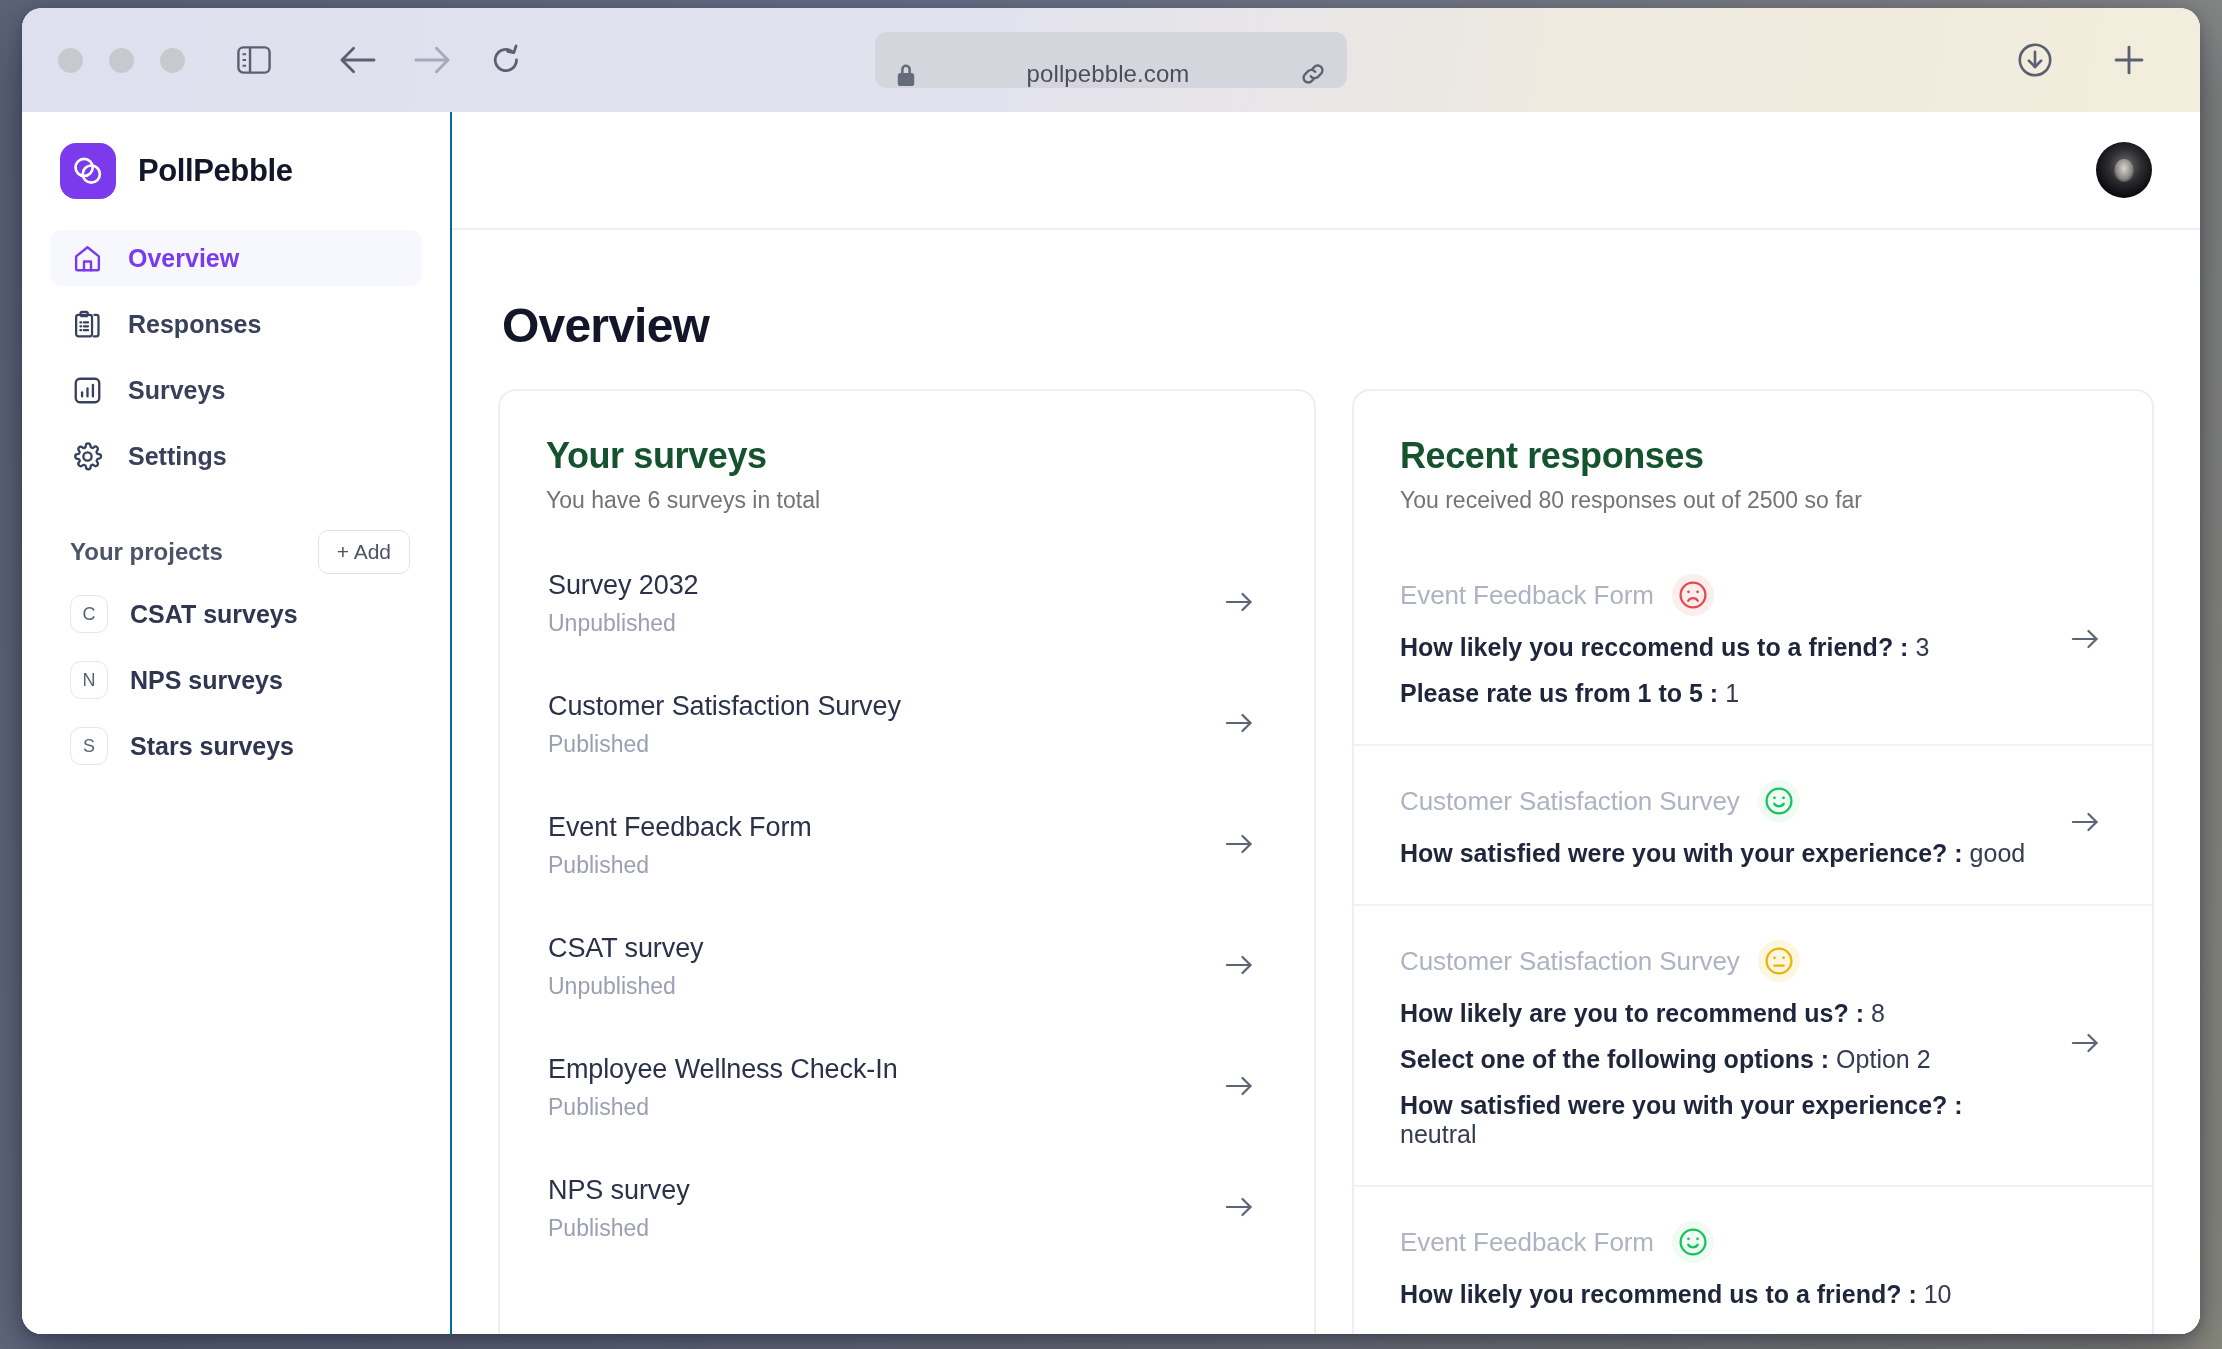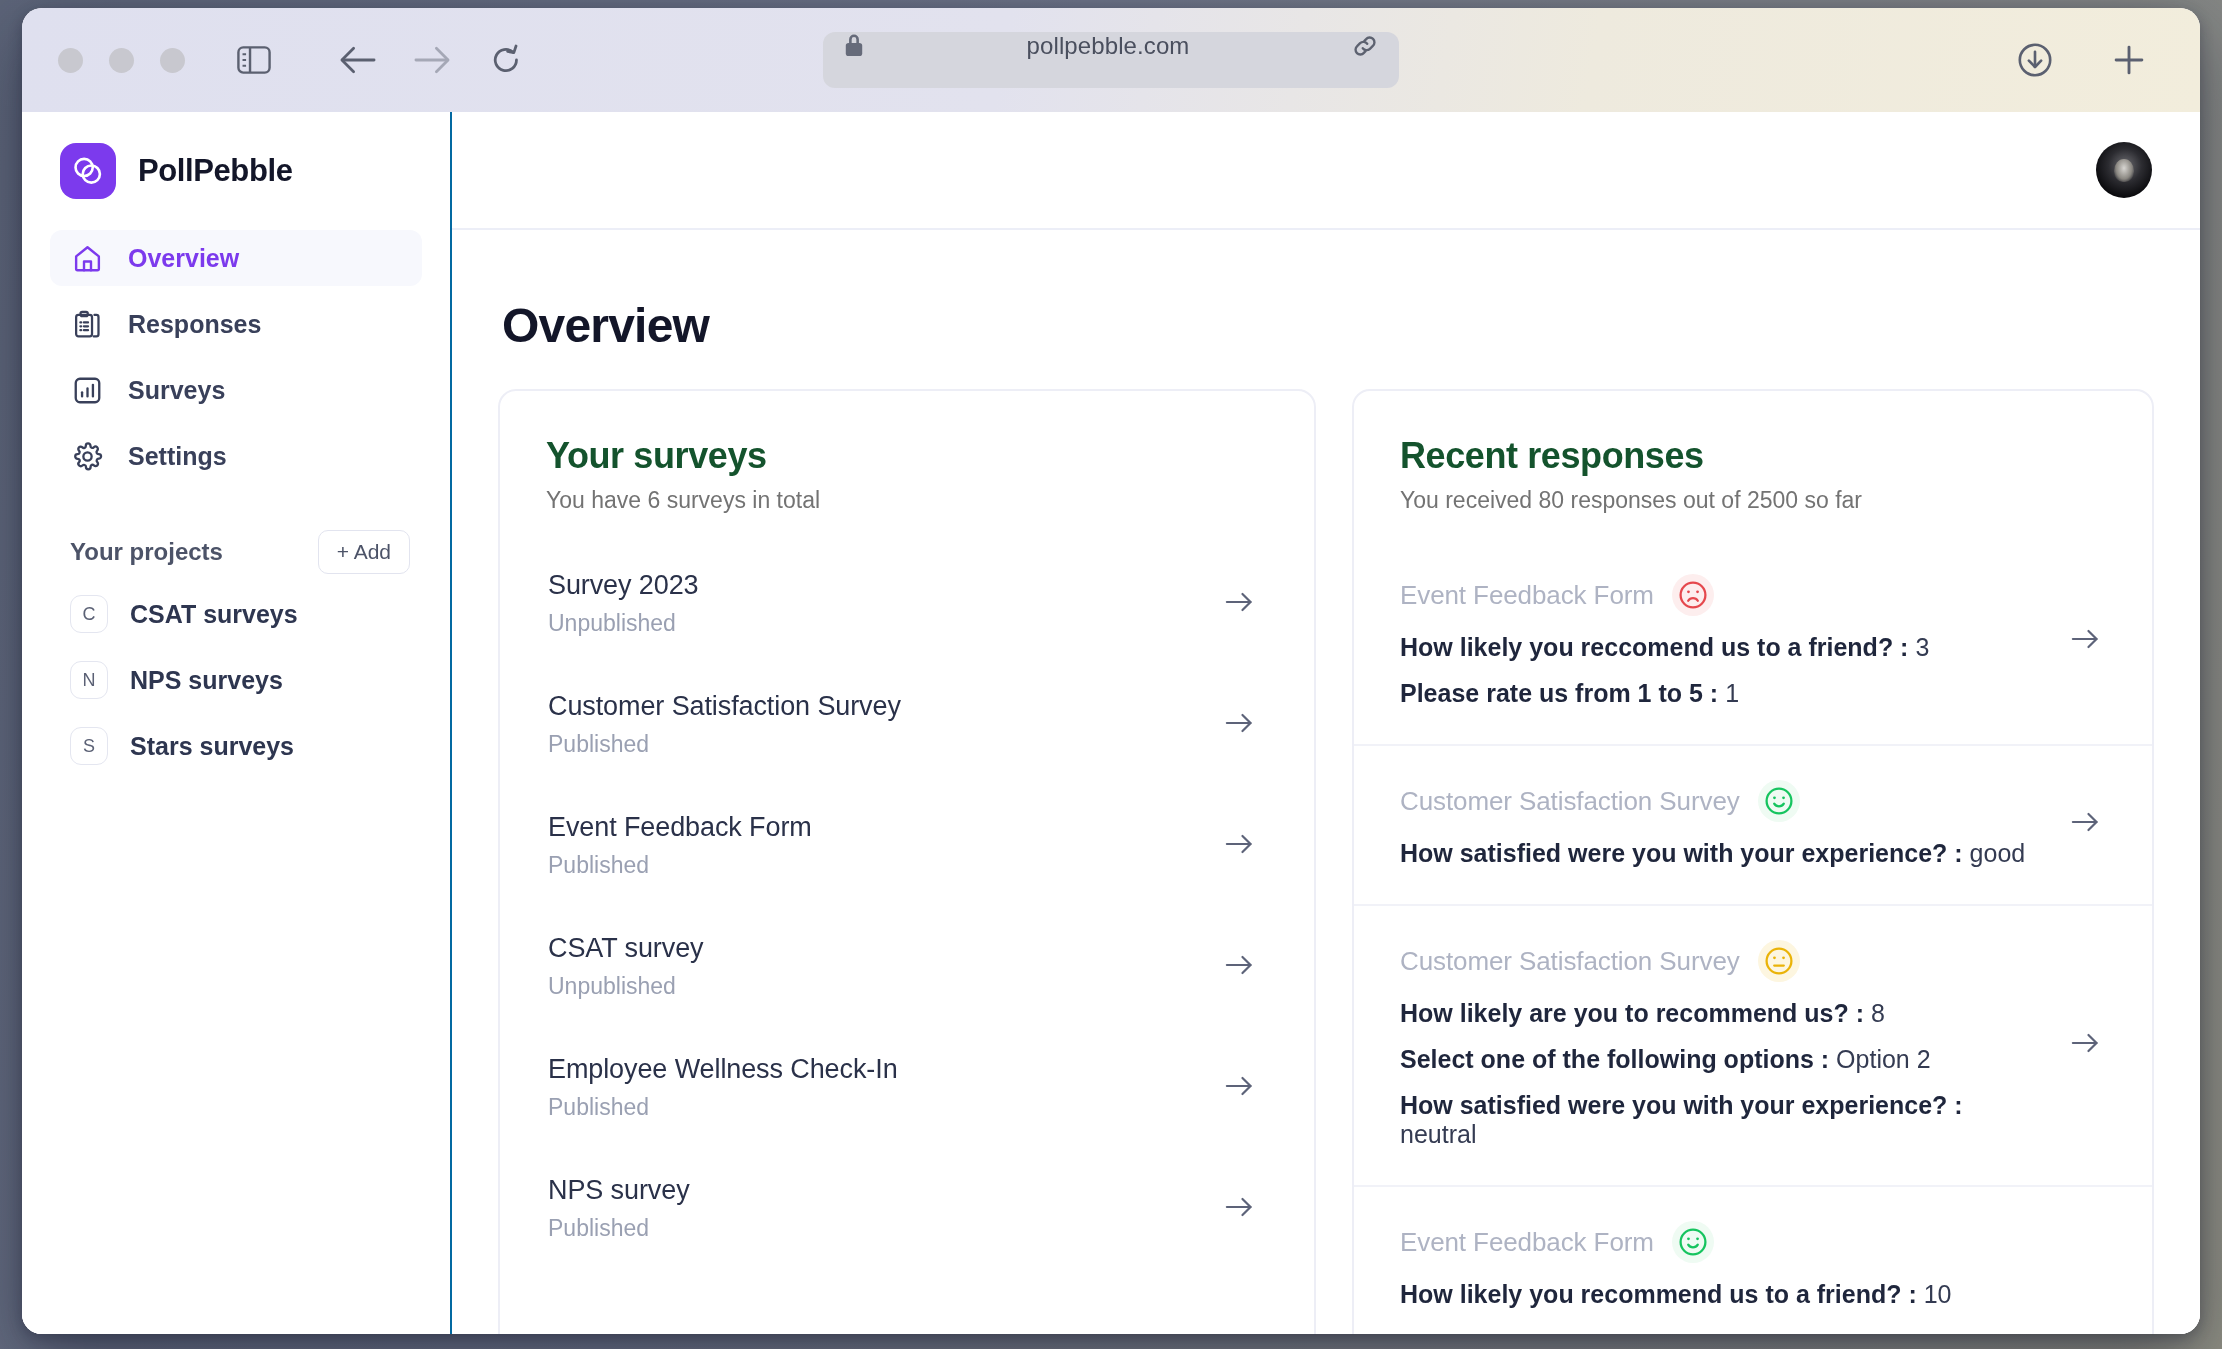--- a/index.html
+++ b/index.html
@@ -44,24 +44,24 @@
     color: #5b6070;
   }
   #sidebar-toggle-btn { margin-left: 42px; }
   #nav-back-btn { margin-left: 50px; }
   #nav-forward-btn { margin-left: 20px; color: #a5a8b6; }
   #reload-btn { margin-left: 20px; }
 
   
   #url-bar {
     position: absolute; left: 50%; transform: translateX(-50%);
-    width: 576px; height: 56px;
+    width: 472px; height: 56px;
     background: #d5d6dd;
     border-radius: 12px;
-    display: flex; align-items: flex-start; padding: 0 20px;
+    display: flex; align-items: flex-end; padding: 0 20px;
   }
   #url-text {
     flex: 1; text-align: center;
     font-size: 24px; color: #4a4f5e;
     letter-spacing: .1px;
   }
   #toolbar-right {
     position: absolute; right: 44px;
     display: flex; align-items: center; gap: 40px;
   }
@@ -357,21 +357,21 @@
           <h1 id="page-title">Overview</h1>
 
           <div id="cards-row">
 
             <section class="card" id="surveys-card">
               <h2 class="card-title">Your surveys</h2>
               <p class="card-subtitle">You have 6 surveys in total</p>
               <div id="survey-list">
                   <div class="survey-row">
                     <div>
-                      <div class="survey-name">Survey 2023</div>
+                      <div class="survey-name">Survey 2032</div>
                       <div class="survey-status">Unpublished</div>
                     </div>
                     <span class="row-arrow"><svg width="30" height="24" viewBox="0 0 26 20" fill="none" stroke="currentColor" stroke-width="1.9" stroke-linecap="round" stroke-linejoin="round">
                         <line x1="2.5" y1="10" x2="23" y2="10"></line>
                         <polyline points="16,3 23,10 16,17"></polyline>
                       </svg></span>
                   </div>
                   <div class="survey-row">
                     <div>
                       <div class="survey-name">Customer Satisfaction Survey</div>

